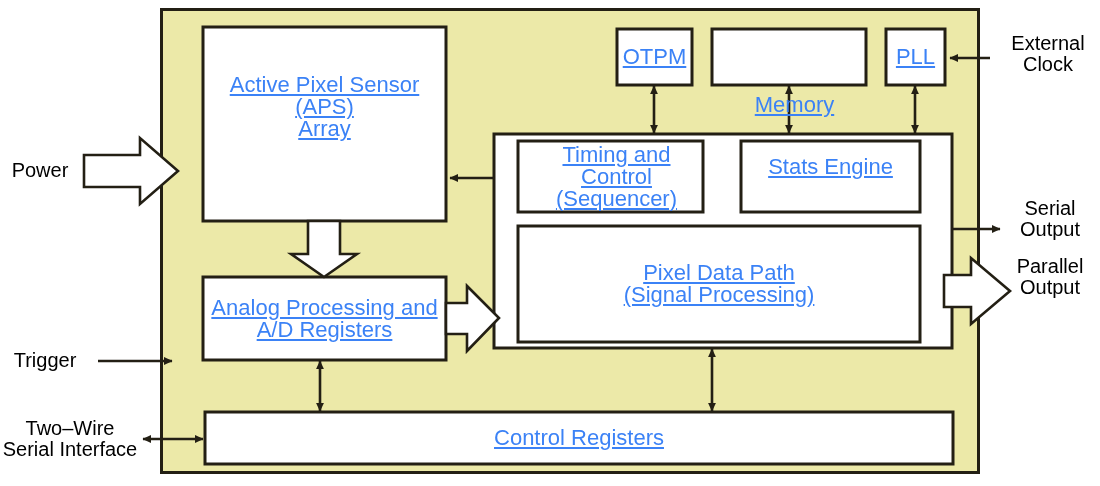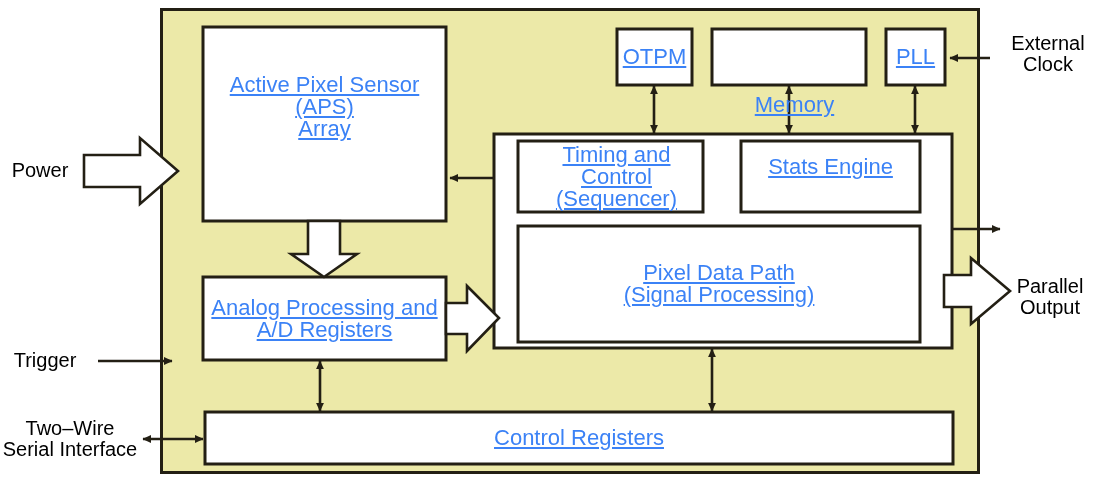--- a/index.html
+++ b/index.html
@@ -129,19 +129,23 @@
   <div class="sidelbl" style="left:0px;top:418px;width:140px;">
     <span>Two–Wire</span>
     <span>Serial Interface</span>
   </div>
 
   <div class="sidelbl" style="left:1000px;top:33px;width:96px;">
     <span>External</span>
     <span>Clock</span>
   </div>
 
+  <div class="sidelbl" style="left:1004px;top:198px;width:92px;">
+    <span>Serial</span>
+    <span>Output</span>
+  </div>
 
-  <div class="sidelbl" style="left:1002px;top:256px;width:96px;margin-top:20px;">
+  <div class="sidelbl" style="left:1002px;top:256px;width:96px;">
     <span>Parallel</span>
     <span>Output</span>
   </div>
 
 </div>
 
 </body></html>

